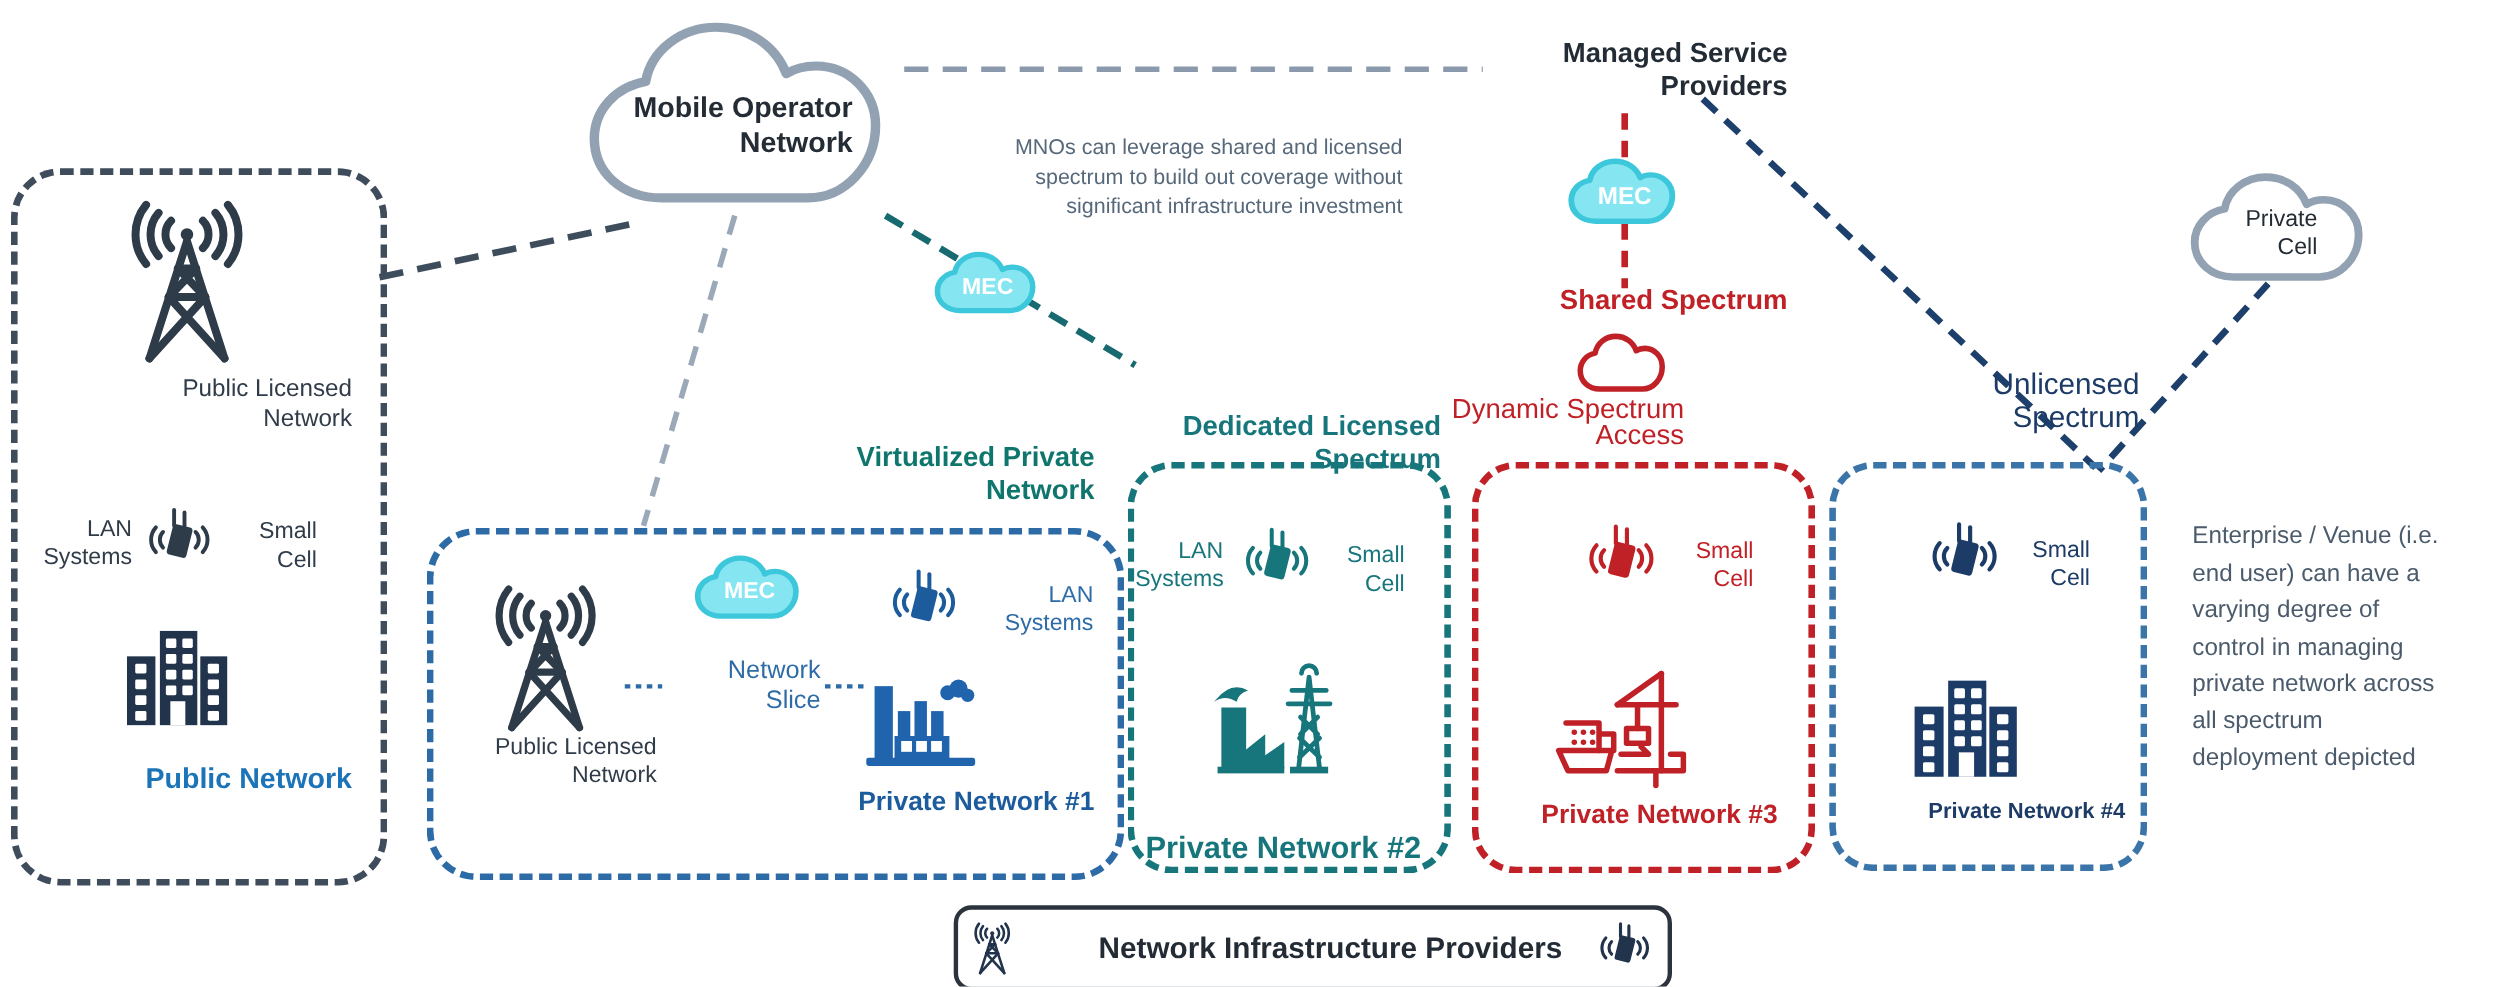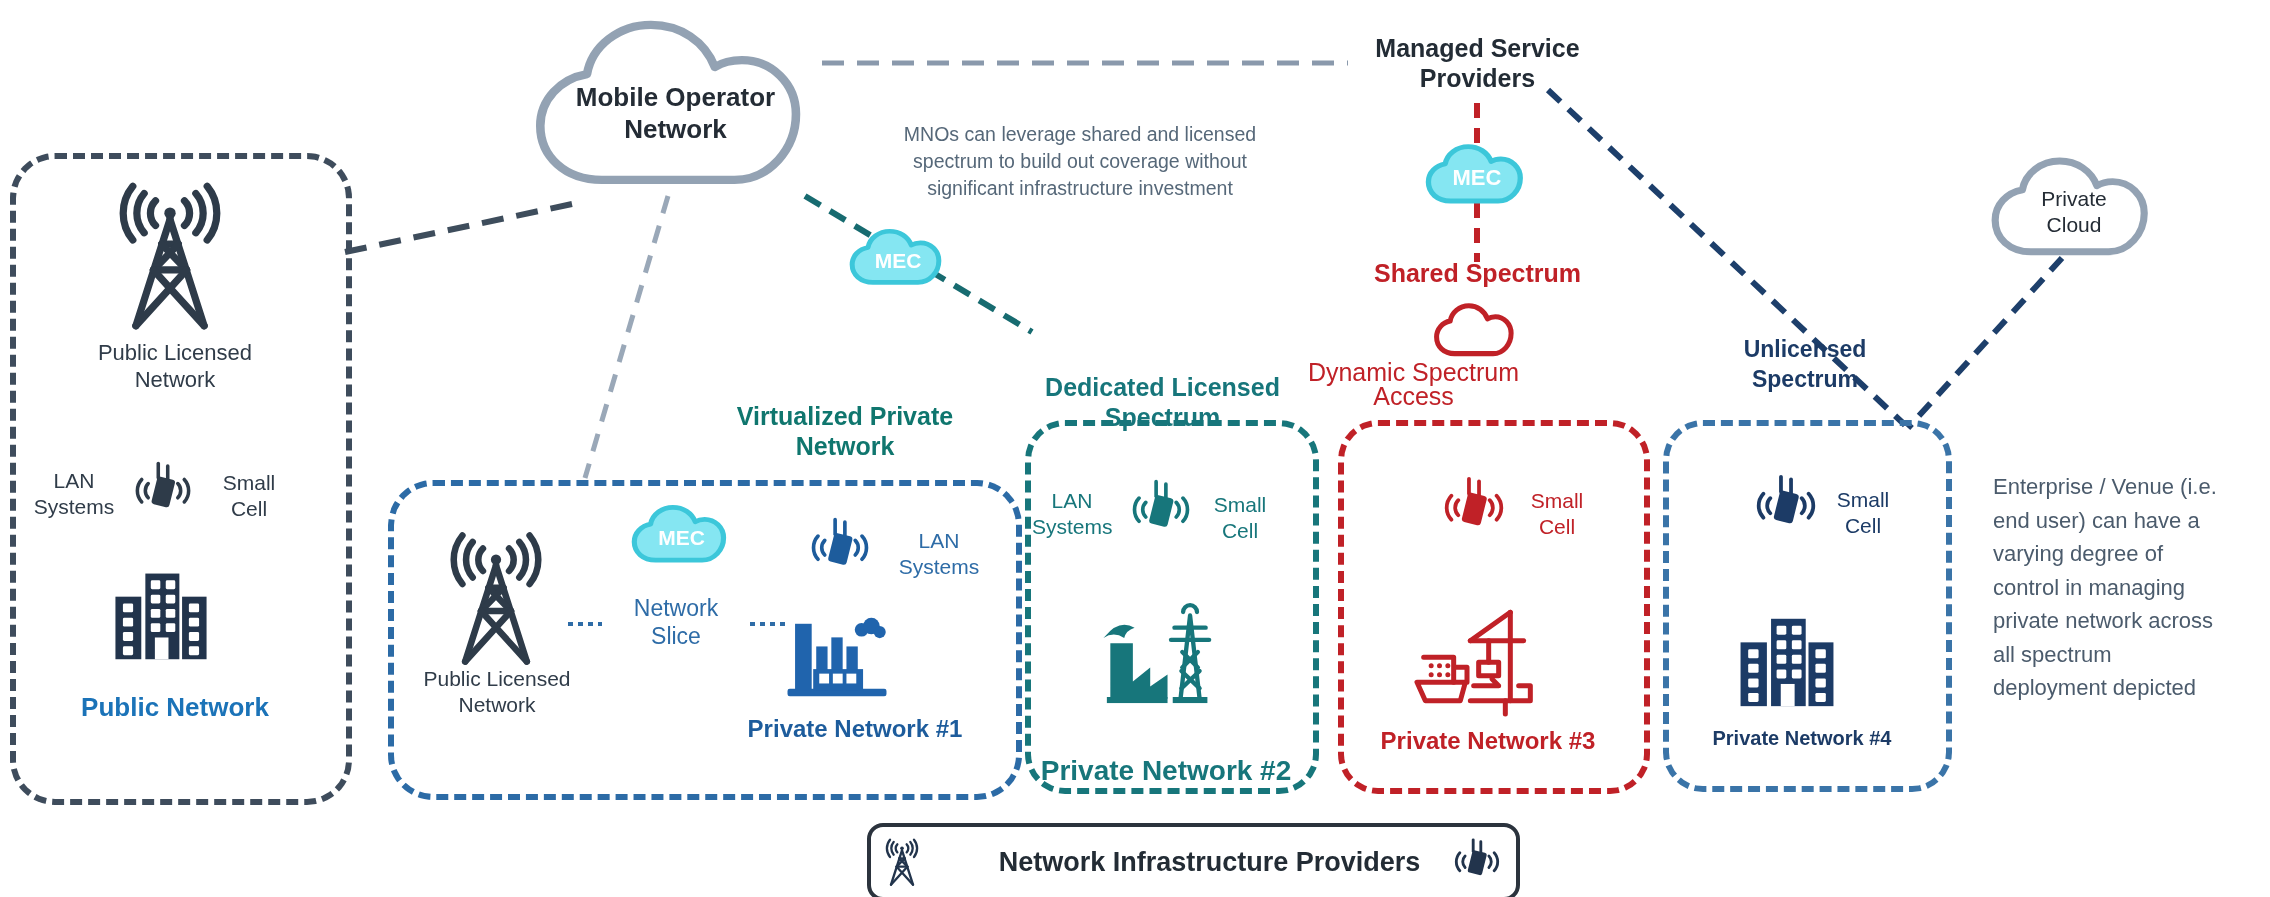--- a/index.html
+++ b/index.html
@@ -1,19 +1,19 @@
 <!DOCTYPE html>
 <html><head>
 <meta charset="utf-8">
 <style>
   html,body{margin:0;padding:0;background:#ffffff;}
   .canvas{position:relative;width:2270px;height:897px;background:#ffffff;overflow:hidden;
           font-family:"Liberation Sans",sans-serif;}
   .abs{position:absolute;}
-  .t{position:absolute;white-space:pre-line;text-align:center;line-height:1.22;}
+  .t{position:absolute;white-space:pre-line;text-align:right;line-height:1.22;}
   .lines{position:absolute;left:0;top:0;width:2270px;height:897px;pointer-events:none;}
   .dbox{position:absolute;border-style:dashed;border-width:6px;background:transparent;}
   .cloud-wrap{position:absolute;display:flex;align-items:center;justify-content:center;}
   .cloud-wrap svg{position:absolute;left:0;top:0;width:100%;height:100%;}
   .cloud-label{position:relative;z-index:2;font-weight:bold;}
   .legend{position:absolute;display:flex;align-items:center;justify-content:center;
           gap:26px;border:4px solid #2b333d;border-radius:16px;background:#fff;}
 </style>
 </head>
 <body>
@@ -194,21 +194,21 @@
       <use href="#i-cloud"></use>
     </svg>
   <div class="t" style="left:1296px;top:360px;width:235px;font-size:25px;color:#c02127;line-height:24px;">Dynamic Spectrum
 Access</div>
 
   <div class="cloud-wrap" style="left:1988px;top:150px;width:172px;height:110px;color:#93a2b3;--cw:5;">
     <svg>
         <use href="#i-cloud"></use>
       </svg>
     <div class="cloud-label t" style="position:relative;font-size:21px;font-weight:normal;color:#242c35;margin-top:14px;line-height:26px;">Private
-Cloud</div>
+Cell</div>
   </div>
 
   <div class="cloud-wrap" style="left:848px;top:225px;width:100px;height:62px;color:#3cc7da;--cf:#85e6f2;--cw:6;">
     <svg>
         <use href="#i-cloud"></use>
       </svg>
     <div class="cloud-label" style="font-size:21px;color:#ffffff;margin-top:10px;">MEC</div>
   </div>
 
   <div class="t" style="left:695px;top:401px;width:300px;font-size:25px;font-weight:bold;color:#0f766e;line-height:30px;">Virtualized Private
@@ -256,21 +256,21 @@
   <svg class="abs" style="left:1432px;top:475px;width:84px;height:66px;color:#c02127;">
       <use href="#i-smallcell"></use>
     </svg>
   <div class="t" style="left:1520px;top:488px;width:74px;font-size:21px;color:#c02127;">Small
 Cell</div>
   <svg class="abs" style="left:1412px;top:594px;width:125px;height:125px;color:#c02127;">
       <use href="#i-craneship"></use>
     </svg>
   <div class="t" style="left:1360px;top:726px;width:256px;font-size:24px;font-weight:bold;color:#c02127;">Private Network #3</div>
 
-  <div class="t" style="left:1665px;top:334px;width:280px;font-size:23px;font-weight:bold;color:#1c3b66;line-height:30px;">Unlicensed
+  <div class="t" style="left:1665px;top:334px;width:280px;font-size:27px;font-weight:normal;color:#1c3b66;line-height:30px;">Unlicensed
 Spectrum</div>
   <div class="dbox" style="left:1663px;top:420px;width:277px;height:360px;border-color:#3a74a8;border-radius:40px;"></div>
   <svg class="abs" style="left:1745px;top:473px;width:82px;height:66px;color:#1c3b66;">
       <use href="#i-smallcell"></use>
     </svg>
   <div class="t" style="left:1826px;top:487px;width:74px;font-size:21px;color:#1c3b66;">Small
 Cell</div>
   <svg class="abs" style="left:1735px;top:600px;width:104px;height:118px;color:#1c3b66;">
       <use href="#i-buildings"></use>
     </svg>

